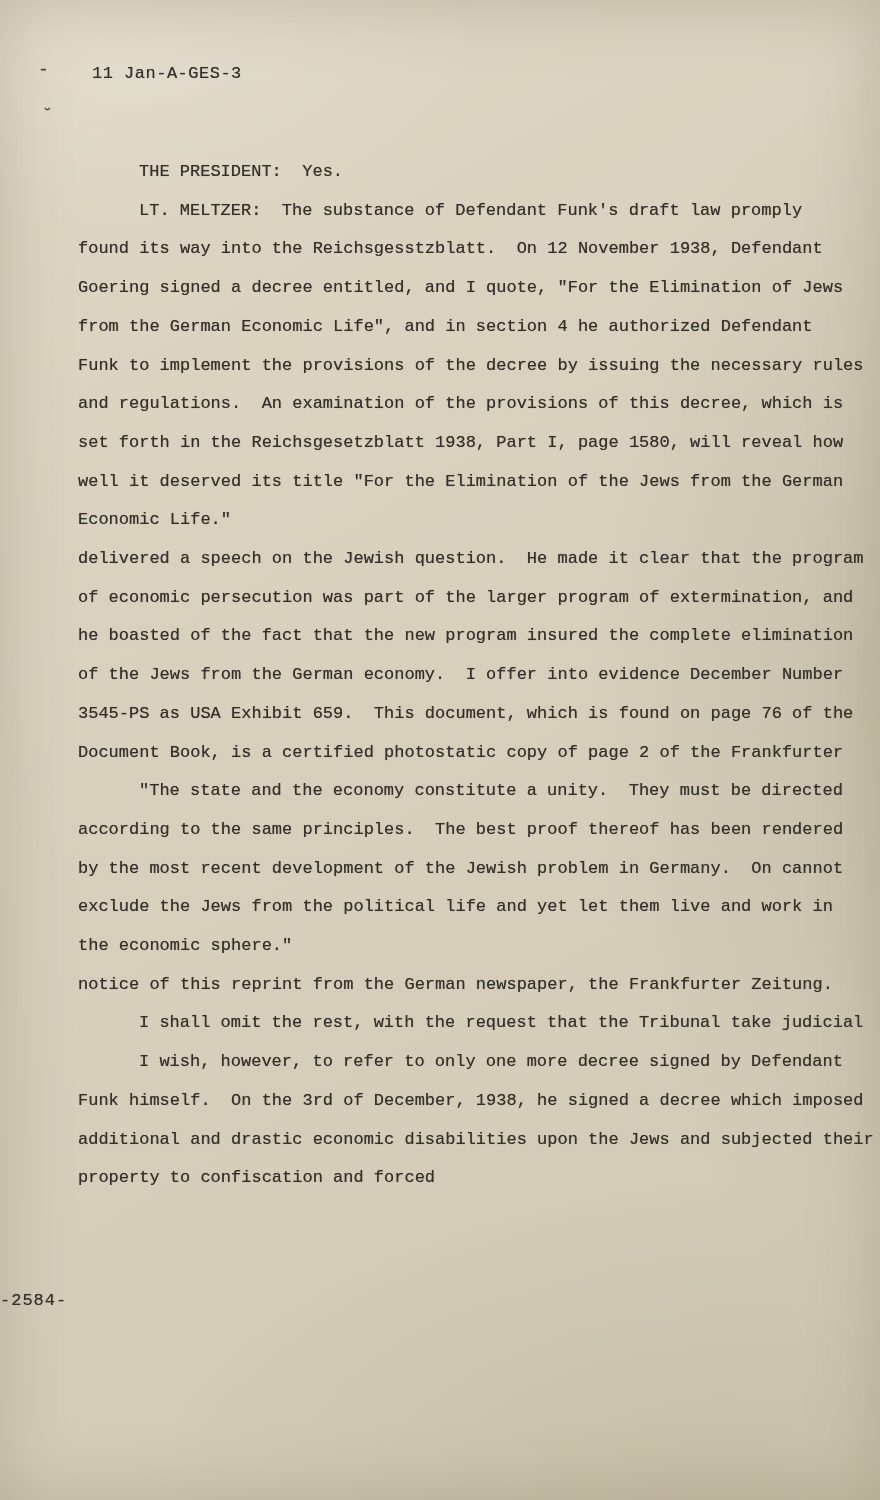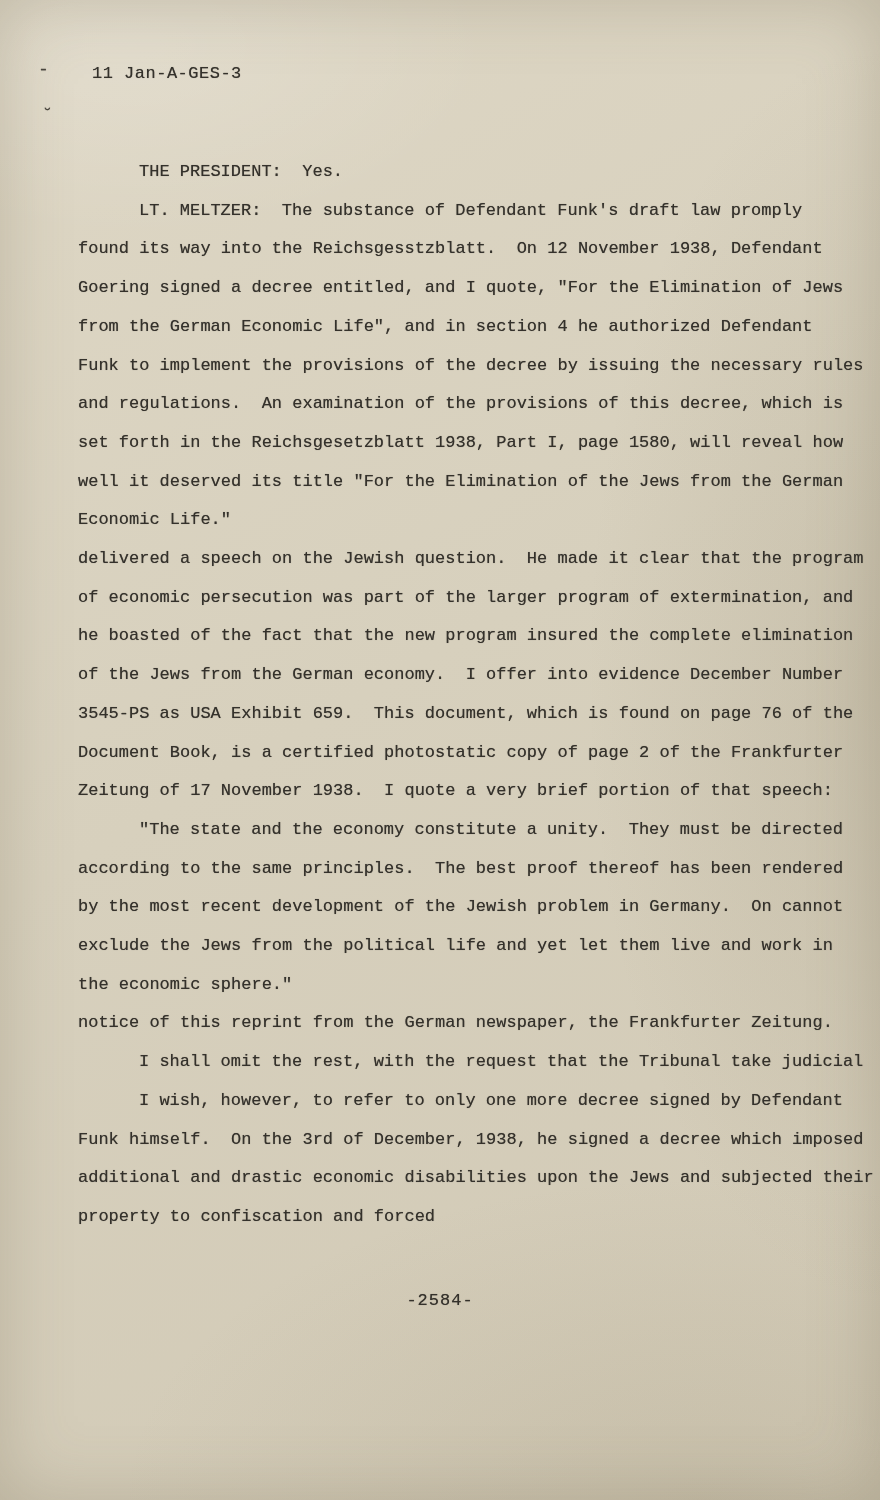--- a/index.html
+++ b/index.html
@@ -54,21 +54,21 @@
     white-space: pre;
   }
   .line.indent {
     padding-left: 61px;
   }
   .page-number {
     position: absolute;
     top: 1291px;
     left: 0;
     width: 880px;
-    text-align: center;
+    text-align: left;
     font-size: 17px;
     letter-spacing: 1px;
   }
 </style>
 </head>
 <body>
 
 <div class="paper">
   <div class="margin-mark mark-1 ink">-</div>
   <div class="margin-mark mark-2 ink">˘</div>
@@ -90,21 +90,20 @@
         <div class="line">well it deserved its title "For the Elimination of the Jews from the German</div>
         <div class="line">Economic Life."</div>
       </div>
       <div class="paragraph">
         <div class="line">delivered a speech on the Jewish question.  He made it clear that the program</div>
         <div class="line">of economic persecution was part of the larger program of extermination, and</div>
         <div class="line">he boasted of the fact that the new program insured the complete elimination</div>
         <div class="line">of the Jews from the German economy.  I offer into evidence December Number</div>
         <div class="line">3545-PS as USA Exhibit 659.  This document, which is found on page 76 of the</div>
         <div class="line">Document Book, is a certified photostatic copy of page 2 of the Frankfurter</div>
-        <div class="line">Zeitung of 17 November 1938.  I quote a very brief portion of that speech:</div>
       </div>
       <div class="paragraph">
         <div class="line indent">"The state and the economy constitute a unity.  They must be directed</div>
         <div class="line">according to the same principles.  The best proof thereof has been rendered</div>
         <div class="line">by the most recent development of the Jewish problem in Germany.  On cannot</div>
         <div class="line">exclude the Jews from the political life and yet let them live and work in</div>
         <div class="line">the economic sphere."</div>
       </div>
       <div class="paragraph">
         <div class="line">notice of this reprint from the German newspaper, the Frankfurter Zeitung.</div>

